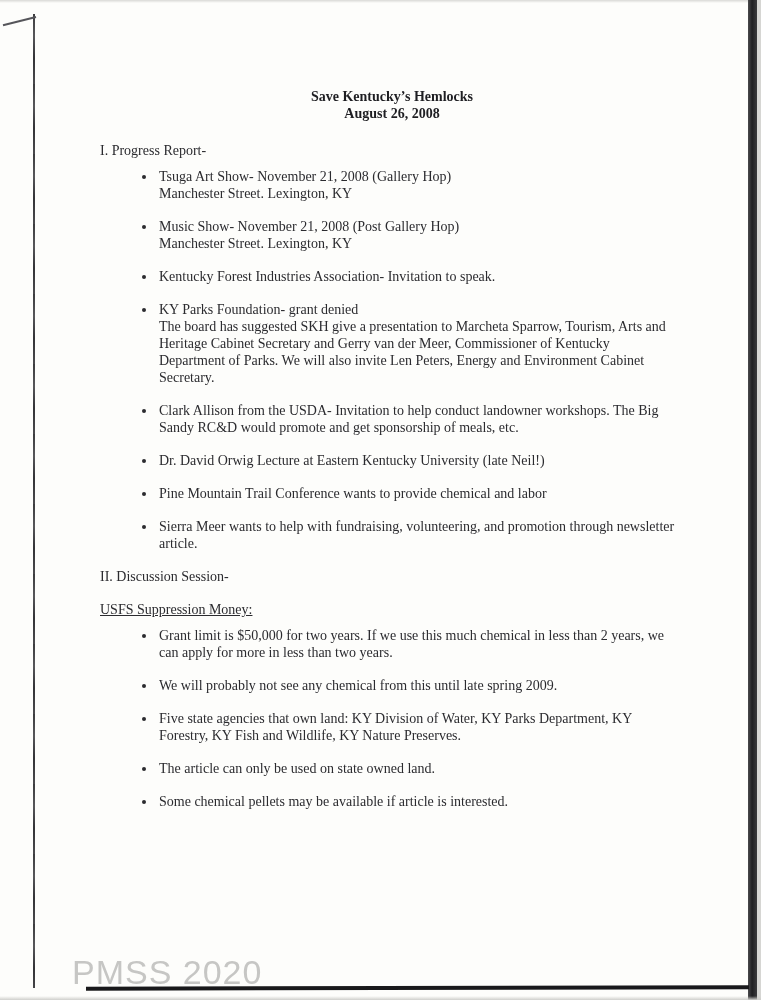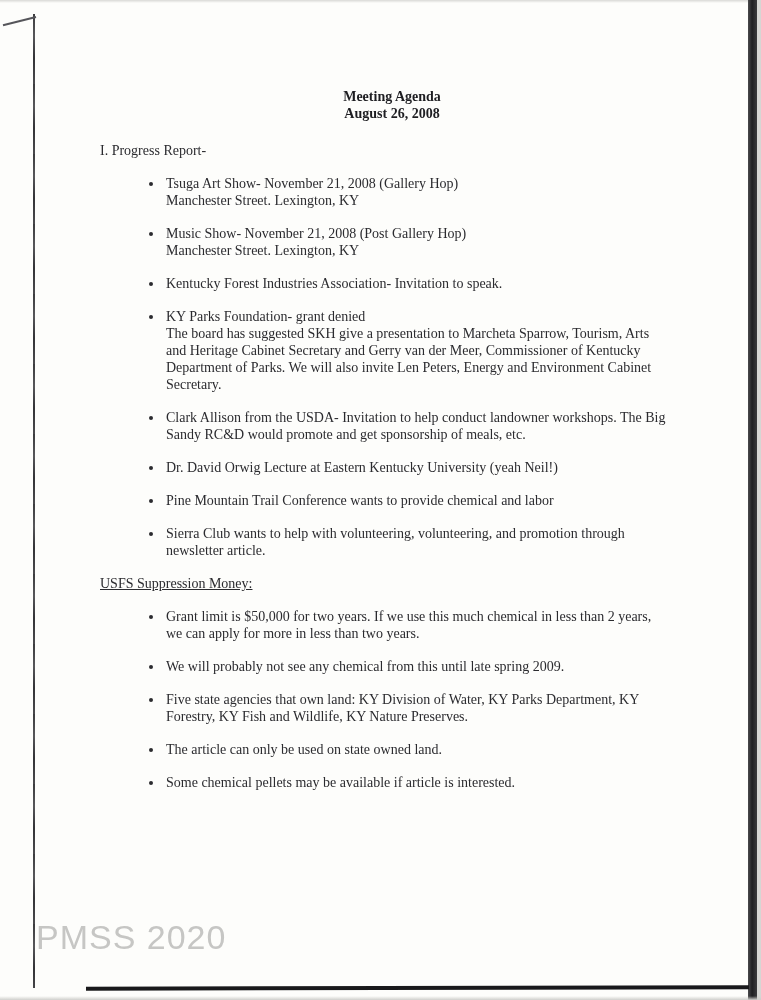--- a/index.html
+++ b/index.html
@@ -67,70 +67,72 @@
     margin-bottom: 20px;
   }
   .section-heading {
     margin: 16px 0 6px 0;
   }
   .section-heading:first-child { margin-top: 12px; }
   .section-heading.underlined { text-decoration: underline; }
   ul.bullet-list {
     list-style: disc outside;
     padding-left: 48px;
-    margin: 16px;
+    margin: 9px;
   }
   li.list-item {
     margin-bottom: 16px;
     white-space: pre-line;
     padding-left: 2px;
   }
   .watermark {
     position: absolute;
     left: 36px;
-    top: 918px;
+    top: 953px;
     font-family: "Liberation Sans", sans-serif;
     font-size: 34px;
     letter-spacing: 1px;
     color: #c6c6c4;
+    padding-left: 36px;
   }
 </style>
 </head>
 <body>
 
 <div class="scan-page">
 
   <div class="edge-top"></div>
   <div class="edge-left-line"></div>
   <div class="edge-left-corner"></div>
   <div class="edge-right-band"></div>
   <div class="edge-right-outer"></div>
   <div class="edge-bottom-line"></div>
   <div class="edge-bottom-shadow"></div>
 
   <div class="content">
     <div class="title-block">
-      <div>Meeting Agenda</div>
+      <div>Save Kentucky’s Hemlocks</div>
       <div>August 26, 2008</div>
     </div>
     <div>
         <div class="section-heading">I. Progress Report-</div>
         <ul class="bullet-list">
           <li class="list-item">Tsuga Art Show- November 21, 2008 (Gallery Hop)
 Manchester Street. Lexington, KY</li>
           <li class="list-item">Music Show- November 21, 2008 (Post Gallery Hop)
 Manchester Street. Lexington, KY</li>
           <li class="list-item">Kentucky Forest Industries Association- Invitation to speak.</li>
           <li class="list-item">KY Parks Foundation- grant denied
 The board has suggested SKH give a presentation to Marcheta Sparrow, Tourism, Arts and Heritage Cabinet Secretary and Gerry van der Meer, Commissioner of Kentucky Department of Parks. We will also invite Len Peters, Energy and Environment Cabinet Secretary.</li>
           <li class="list-item">Clark Allison from the USDA- Invitation to help conduct landowner workshops. The Big Sandy RC&amp;D would promote and get sponsorship of meals, etc.</li>
-          <li class="list-item">Dr. David Orwig Lecture at Eastern Kentucky University (yeah Neil!)</li>
+          <li class="list-item">Dr. David Orwig Lecture at Eastern Kentucky University (late Neil!)</li>
           <li class="list-item">Pine Mountain Trail Conference wants to provide chemical and labor</li>
-          <li class="list-item">Sierra Club wants to help with volunteering, volunteering, and promotion through newsletter article.</li>
+          <li class="list-item">Sierra Meer wants to help with fundraising, volunteering, and promotion through newsletter article.</li>
         </ul>
+        <div class="section-heading">II. Discussion Session-</div>
         <div class="section-heading underlined">USFS Suppression Money:</div>
         <ul class="bullet-list">
           <li class="list-item">Grant limit is $50,000 for two years. If we use this much chemical in less than 2 years, we can apply for more in less than two years.</li>
           <li class="list-item">We will probably not see any chemical from this until late spring 2009.</li>
           <li class="list-item">Five state agencies that own land: KY Division of Water, KY Parks Department, KY Forestry, KY Fish and Wildlife, KY Nature Preserves.</li>
           <li class="list-item">The article can only be used on state owned land.</li>
           <li class="list-item">Some chemical pellets may be available if article is interested.</li>
         </ul>
       </div>
   </div>

